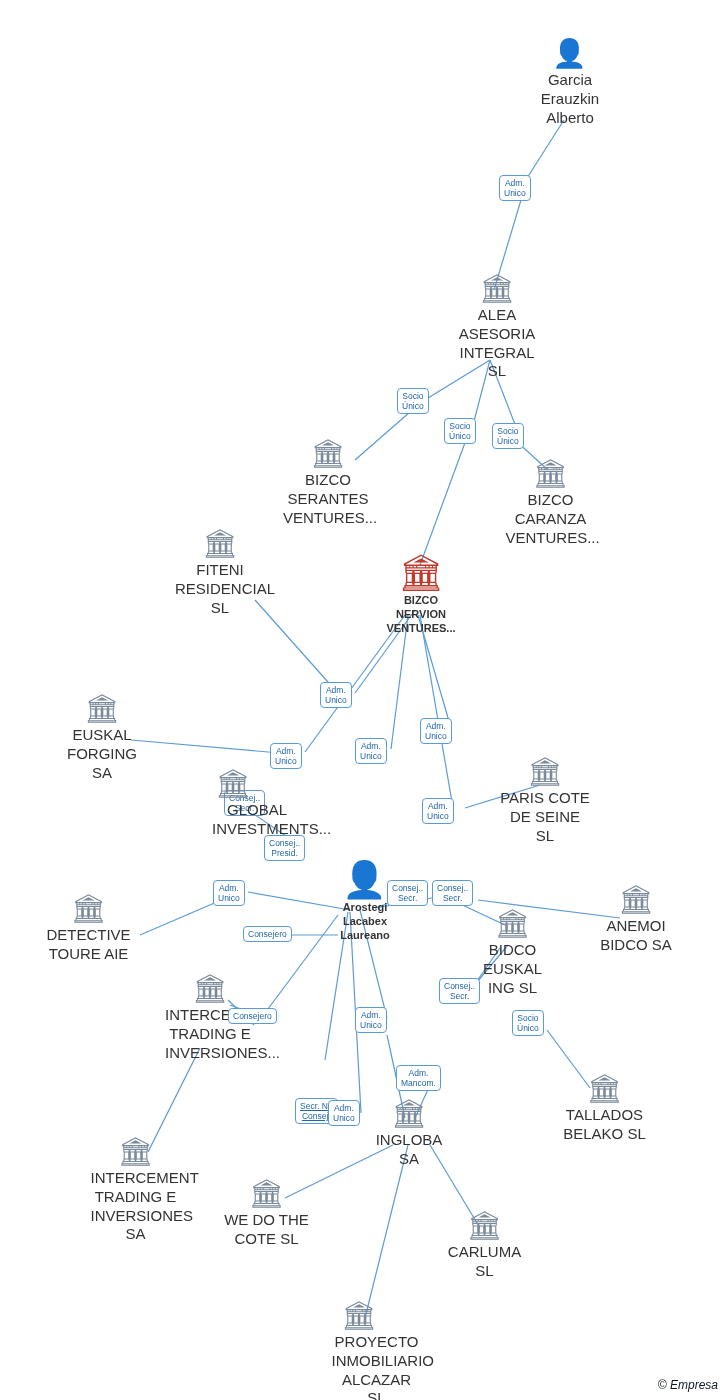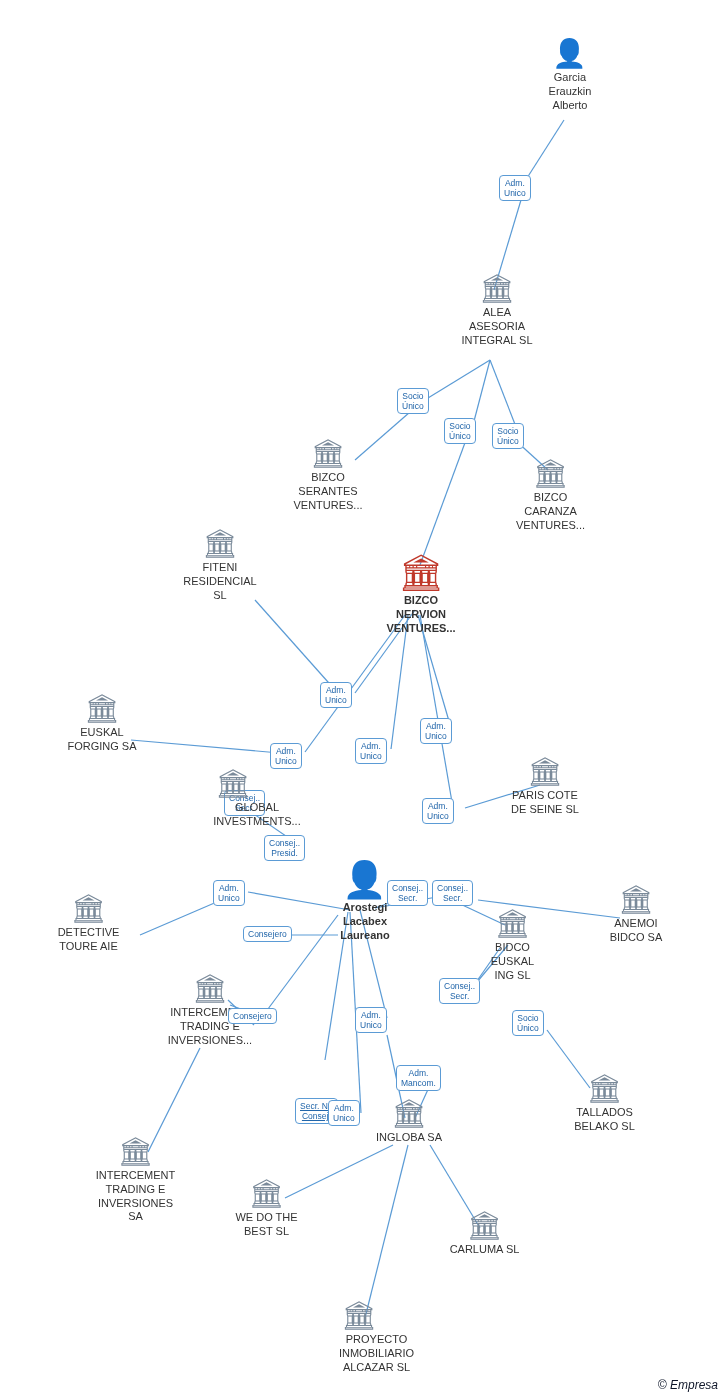--- a/index.html
+++ b/index.html
@@ -41,21 +41,21 @@
     }
     .person-icon {
       font-size: 28px;
       color: #7a8a9a;
       line-height: 1;
     }
     .person-icon.large {
       font-size: 36px;
     }
     .node-label {
-      font-size: 11px;
+      font-size: 15px;
       color: #333;
       margin-top: 3px;
       line-height: 1.25;
       max-width: 90px;
     }
     .node-label.bold {
       font-weight: bold;
       font-size: 11px;
       max-width: 100px;
     }
@@ -307,21 +307,21 @@
   <div class="node" style="left:88px; top:1138px; width:95px;">
     <span class="building-icon">🏛</span>
     <span class="node-label" style="white-space:pre-line;">INTERCEMENT
 TRADING E
 INVERSIONES SA</span>
   </div>
 
   <div class="node" style="left:224px; top:1180px; width:85px;">
     <span class="building-icon">🏛</span>
     <span class="node-label" style="white-space:pre-line;">WE DO THE
-BEST  SL</span>
+COTE  SL</span>
   </div>
 
   <div class="node" style="left:447px; top:1212px; width:75px;">
     <span class="building-icon">🏛</span>
     <span class="node-label" style="white-space:pre-line;">CARLUMA SL</span>
   </div>
 
   <div class="node" style="left:314px; top:1302px; width:90px;">
     <span class="building-icon">🏛</span>
     <span class="node-label" style="white-space:pre-line;margin-left:35px;">PROYECTO

